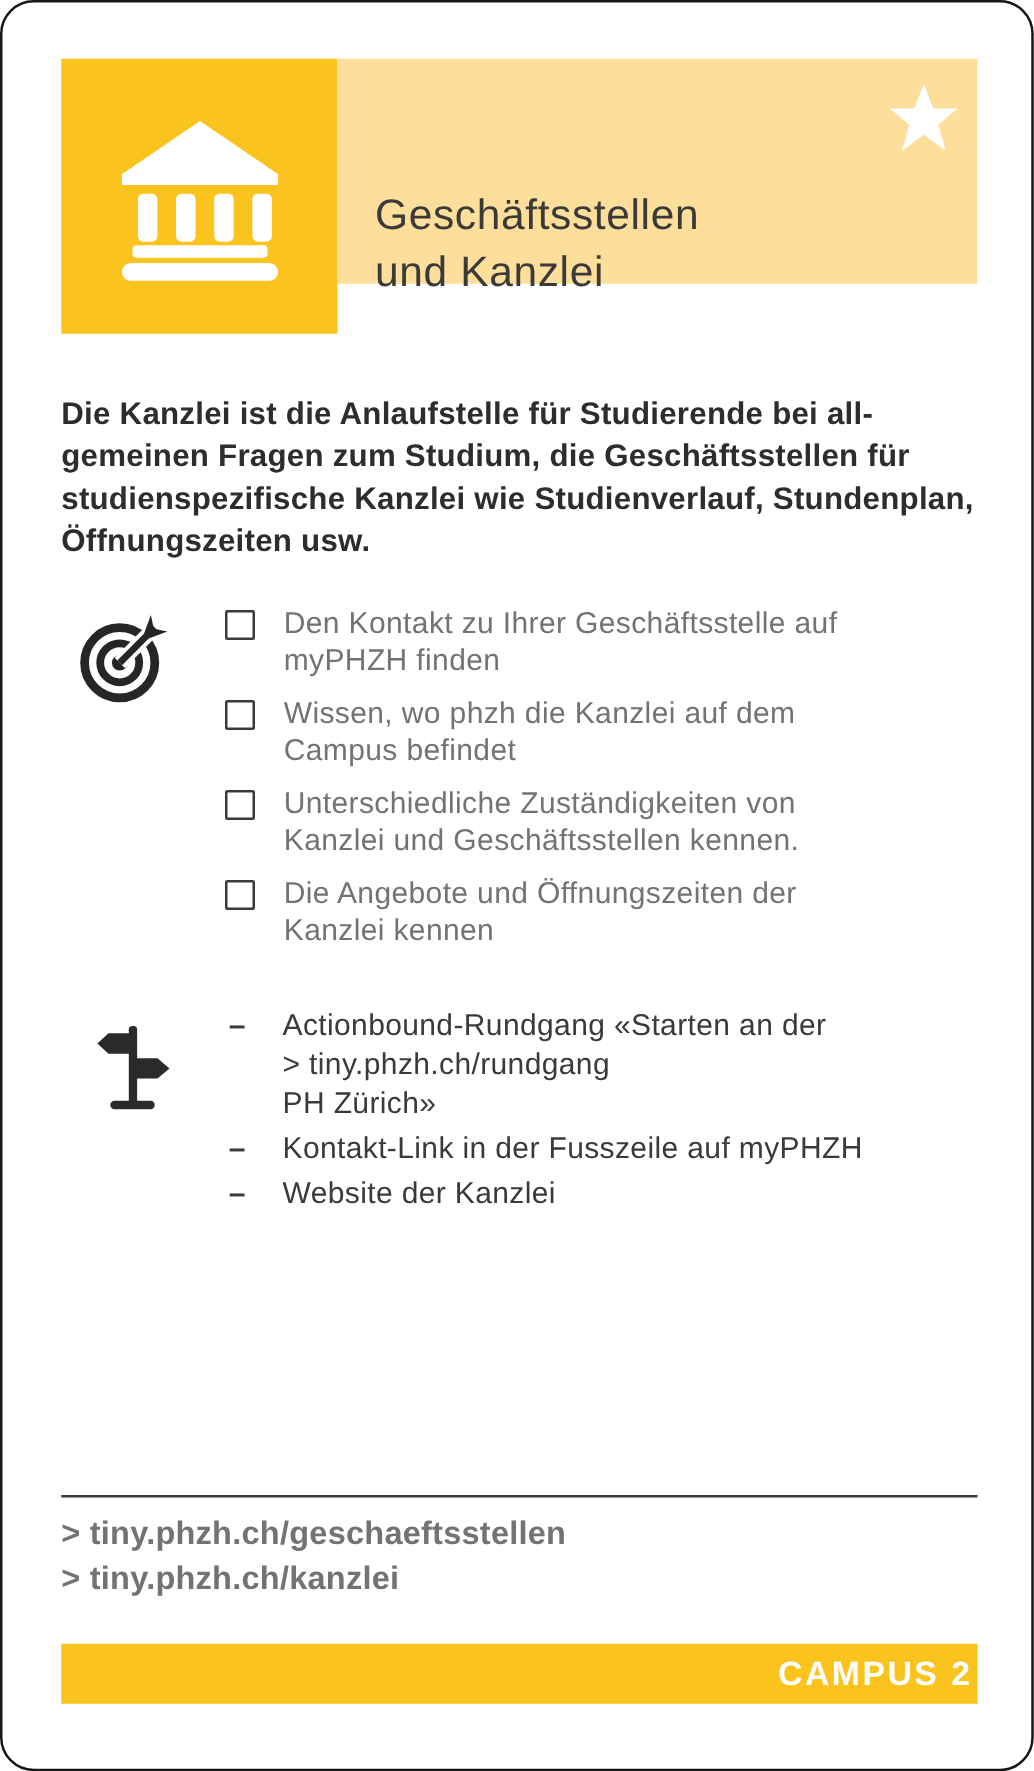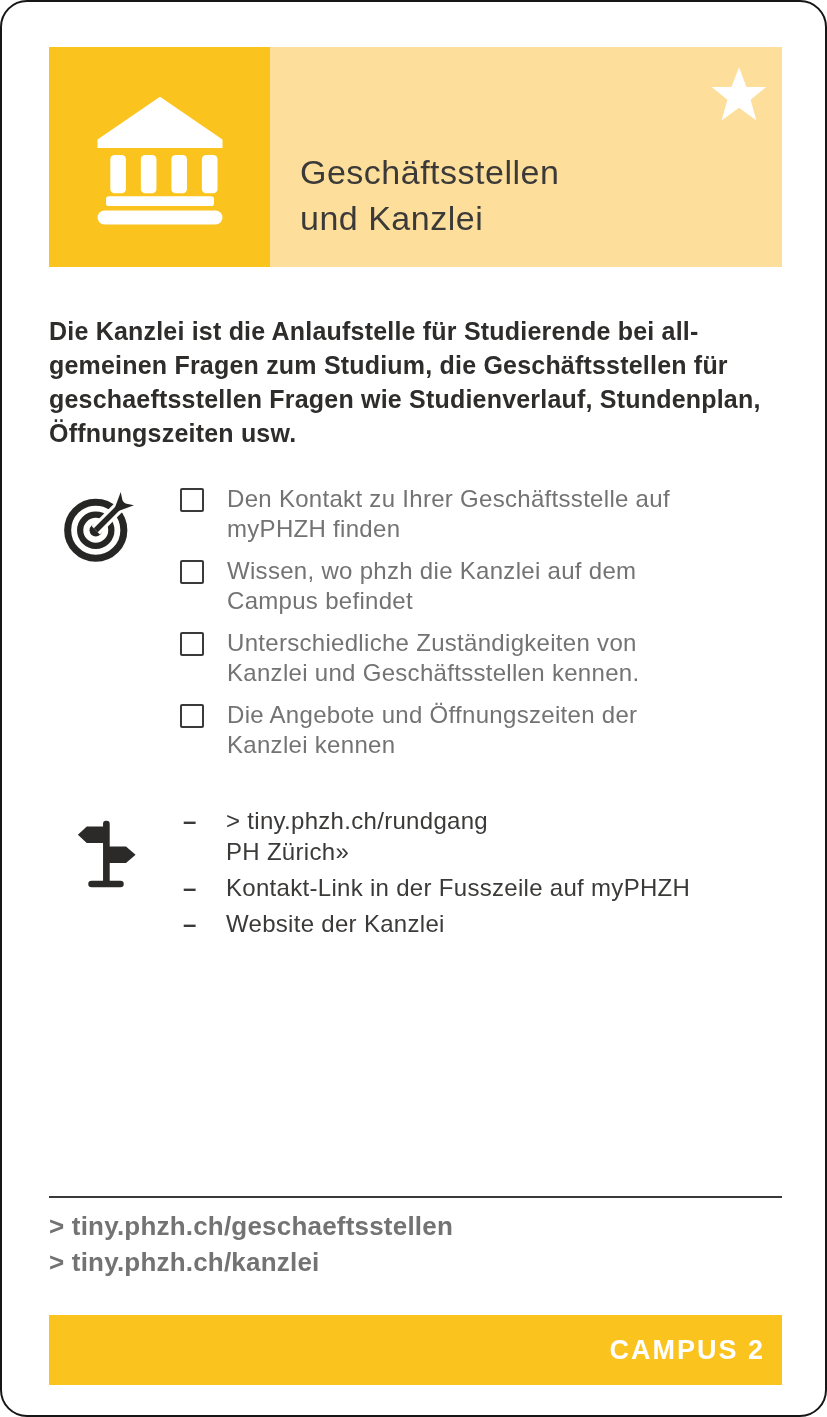--- a/index.html
+++ b/index.html
@@ -13,21 +13,21 @@
     position: absolute; left: 0; top: 0;
     width: 823px; height: 1413px;
     border: 2px solid #161616;
     border-radius: 27px;
     background: #ffffff;
     overflow: hidden;
   }
   
   .header {
     position: absolute; left: 47px; top: 45px;
-    width: 733px; height: 220px;
+    width: 733px; height: 180px;
     display: flex;
   }
   .header-icon-box {
     width: 221px; height: 220px;
     background: #FBC31D;
     display: flex; align-items: center; justify-content: center;
     flex: 0 0 auto;
   }
   .header-icon-box svg { width: 142px; height: 142px; }
   .header-title-box {
@@ -100,24 +100,24 @@
     background: #3A3938;
   }
   .footer-links {
     position: absolute; left: 47px; top: 1206px;
     font-size: 26px; line-height: 36px;
     font-weight: bold; letter-spacing: 0.2px;
     color: #737373;
   }
   .campus-bar {
     position: absolute; left: 47px; top: 1313px;
-    width: 733px; height: 70px;
+    width: 733px; height: 48px;
     background: #FBC31D;
     display: flex; align-items: center; justify-content: flex-end;
-    box-sizing: border-box; padding-right: 17px;
+    box-sizing: border-box; padding-right: 4px;
   }
   .campus-bar .badge {
     color: #ffffff; font-size: 27px; font-weight: bold;
     letter-spacing: 2px;
   }
 </style>
 </head>
 <body>
 
 <div class="card">
@@ -145,21 +145,21 @@
         <svg viewBox="0 0 100 100" xmlns="http://www.w3.org/2000/svg">
           <polygon points="50,2 63,36 97,36 70,58 80,94 50,72 20,94 30,58 3,36 37,36" fill="#ffffff"></polygon>
         </svg>
       </span>
     </div>
   </div>
 
   <div class="intro">
     <div>Die Kanzlei ist die Anlaufstelle für Studierende bei all-</div>
     <div>gemeinen Fragen zum Studium, die Geschäftsstellen für</div>
-    <div>geschaeftsstellen Fragen wie Studienverlauf, Stundenplan,</div>
+    <div>studienspezifische Kanzlei wie Studienverlauf, Stundenplan,</div>
     <div>Öffnungszeiten usw.</div>
   </div>
 
   <div class="goals">
     <span class="target-icon">
       <svg viewBox="0 0 100 100" xmlns="http://www.w3.org/2000/svg">
         <circle cx="42" cy="58" r="36" fill="none" stroke="#262625" stroke-width="9"></circle>
         <circle cx="42" cy="58" r="20" fill="none" stroke="#262625" stroke-width="8"></circle>
         <circle cx="42" cy="58" r="8" fill="#262625"></circle>
         <line x1="42" y1="58" x2="96" y2="4" stroke="#ffffff" stroke-width="15"></line>
@@ -205,20 +205,21 @@
         <rect x="46" y="5" width="9" height="85" rx="4" fill="#2B2A29"></rect>
         <rect x="26" y="86" width="48" height="9" rx="4.5" fill="#2B2A29"></rect>
         <polygon points="12,24 24,13 50,13 50,35 24,35" fill="#2B2A29"></polygon>
         <polygon points="51,40 77,40 90,51 77,62 51,62" fill="#2B2A29"></polygon>
       </svg>
     </span>
     <div class="res-list">
       <div class="res-item">
         <span class="dash">–</span>
         <div class="res-text">
+          <div>Actionbound-Rundgang «Starten an der</div>
           <div>&gt; tiny.phzh.ch/rundgang</div>
           <div>PH Zürich»</div>
         </div>
       </div>
       <div class="res-item">
         <span class="dash">–</span>
         <div class="res-text">
           <div>Kontakt-Link in der Fusszeile auf myPHZH</div>
         </div>
       </div>

